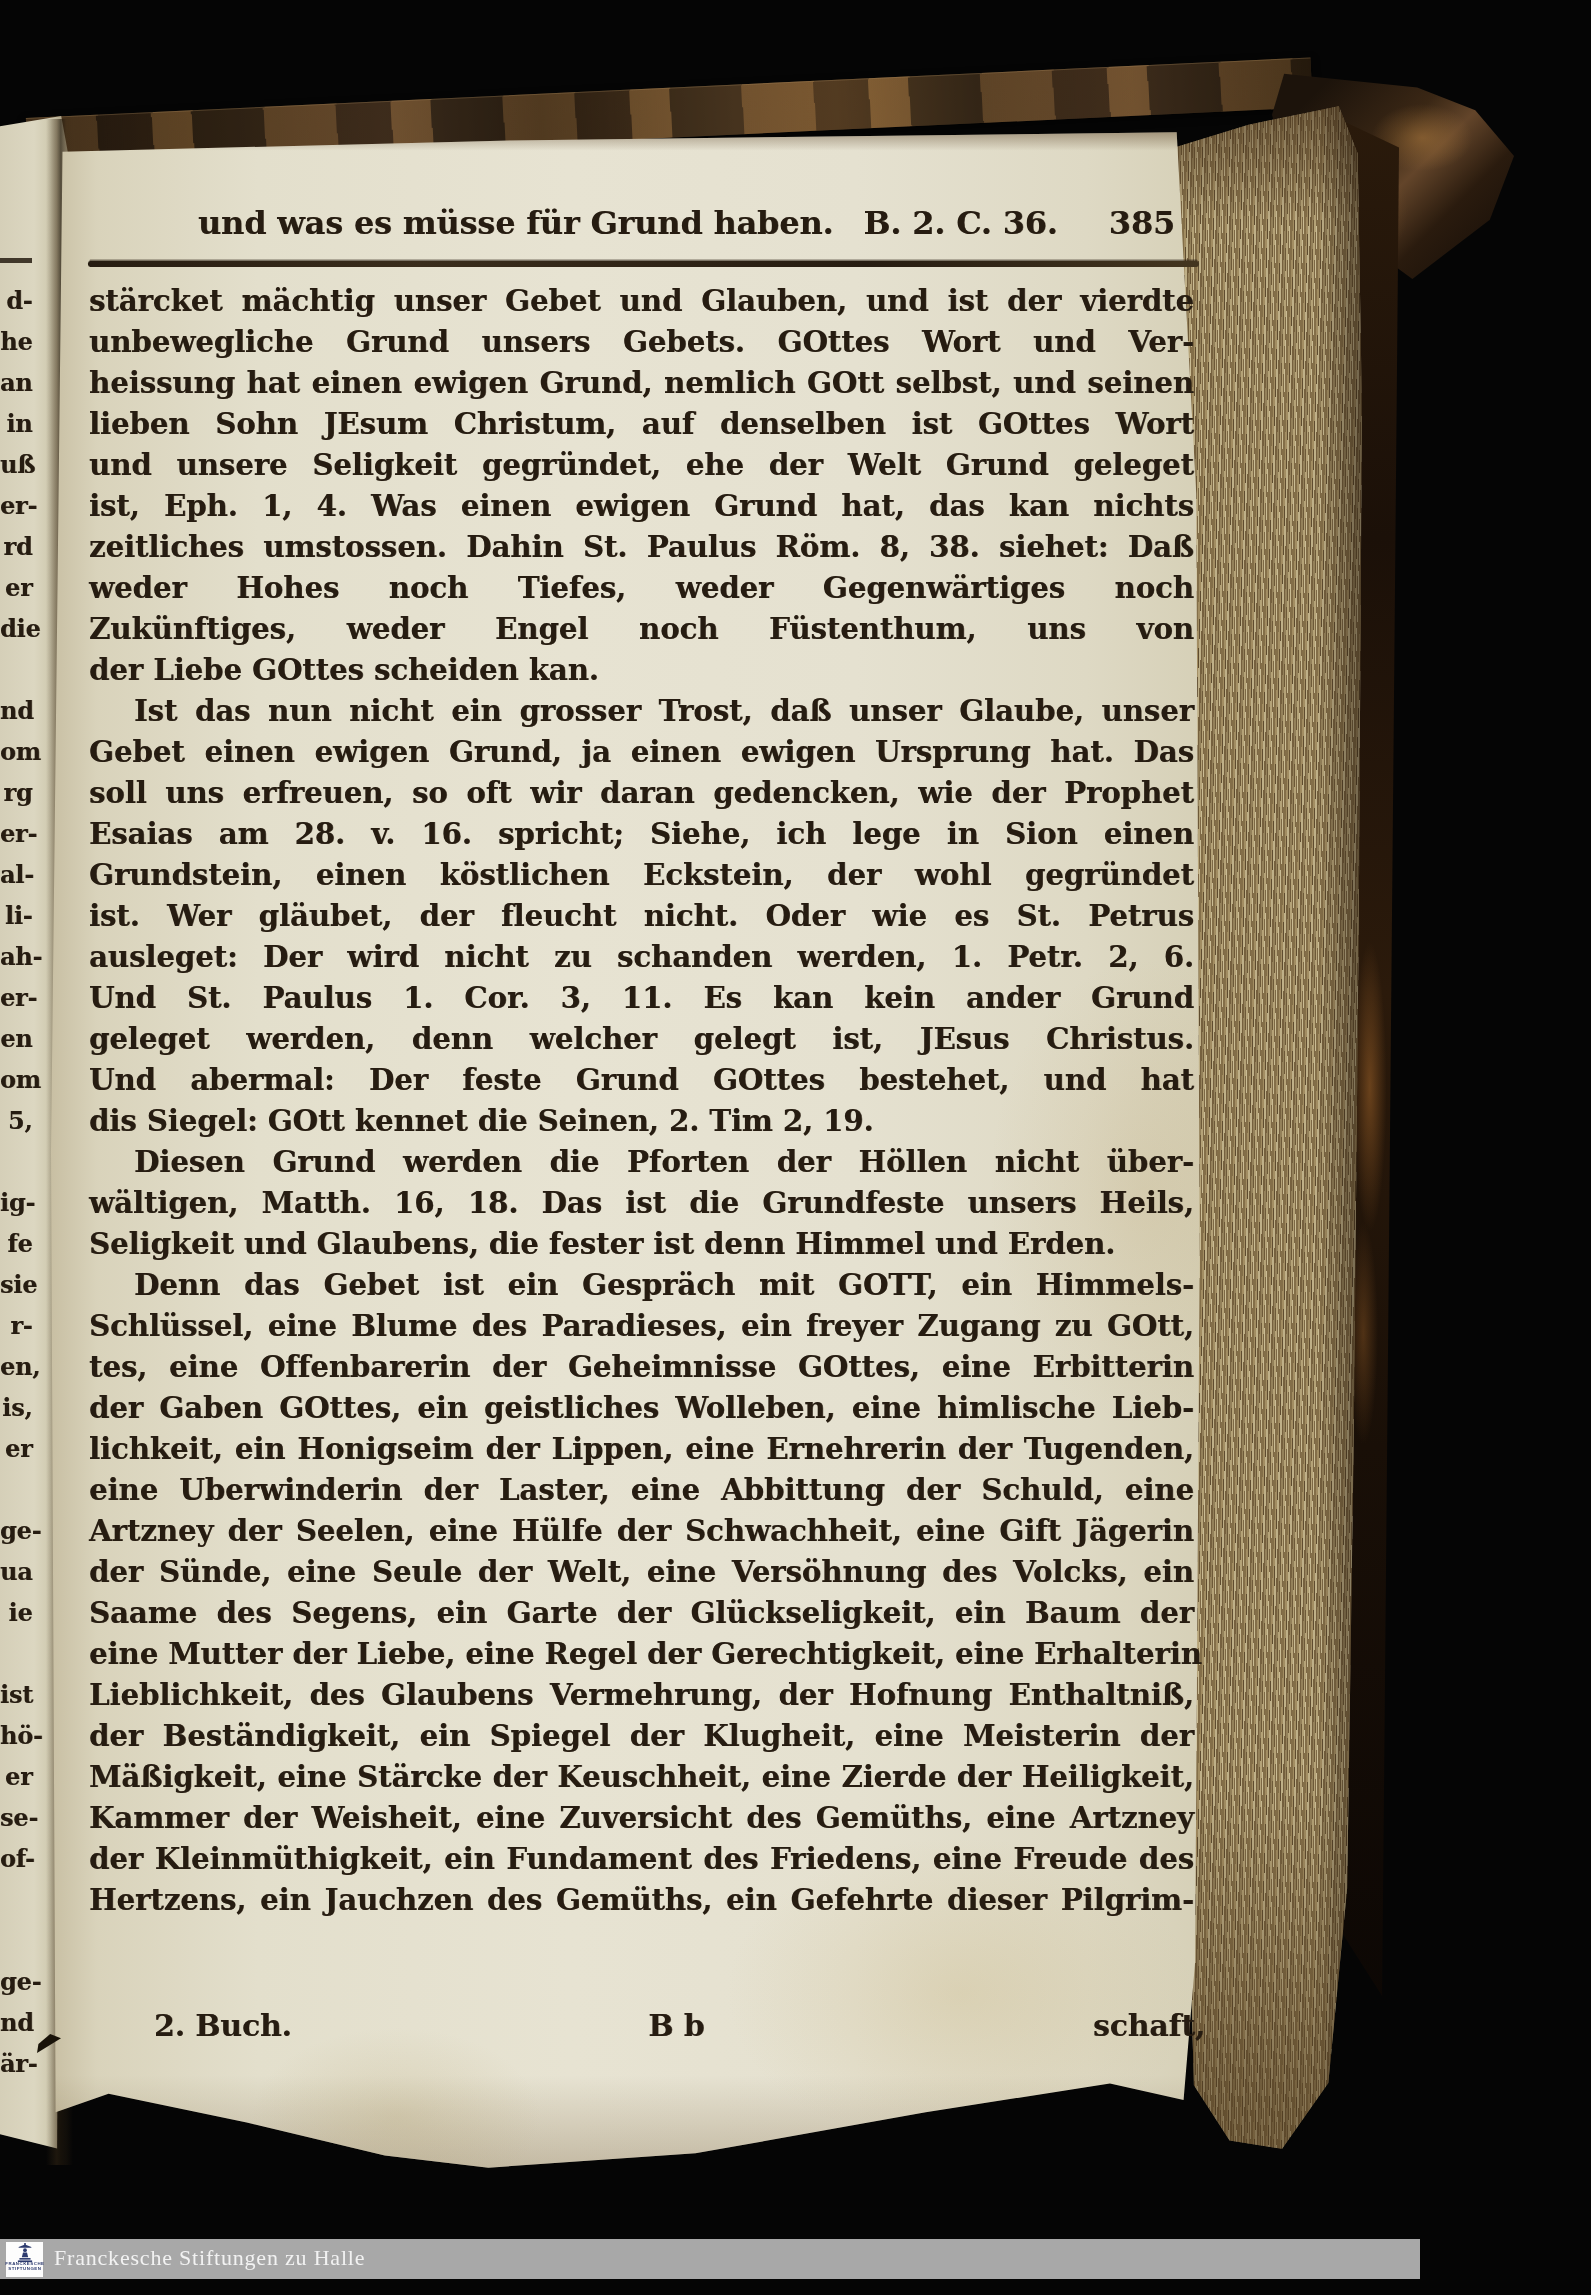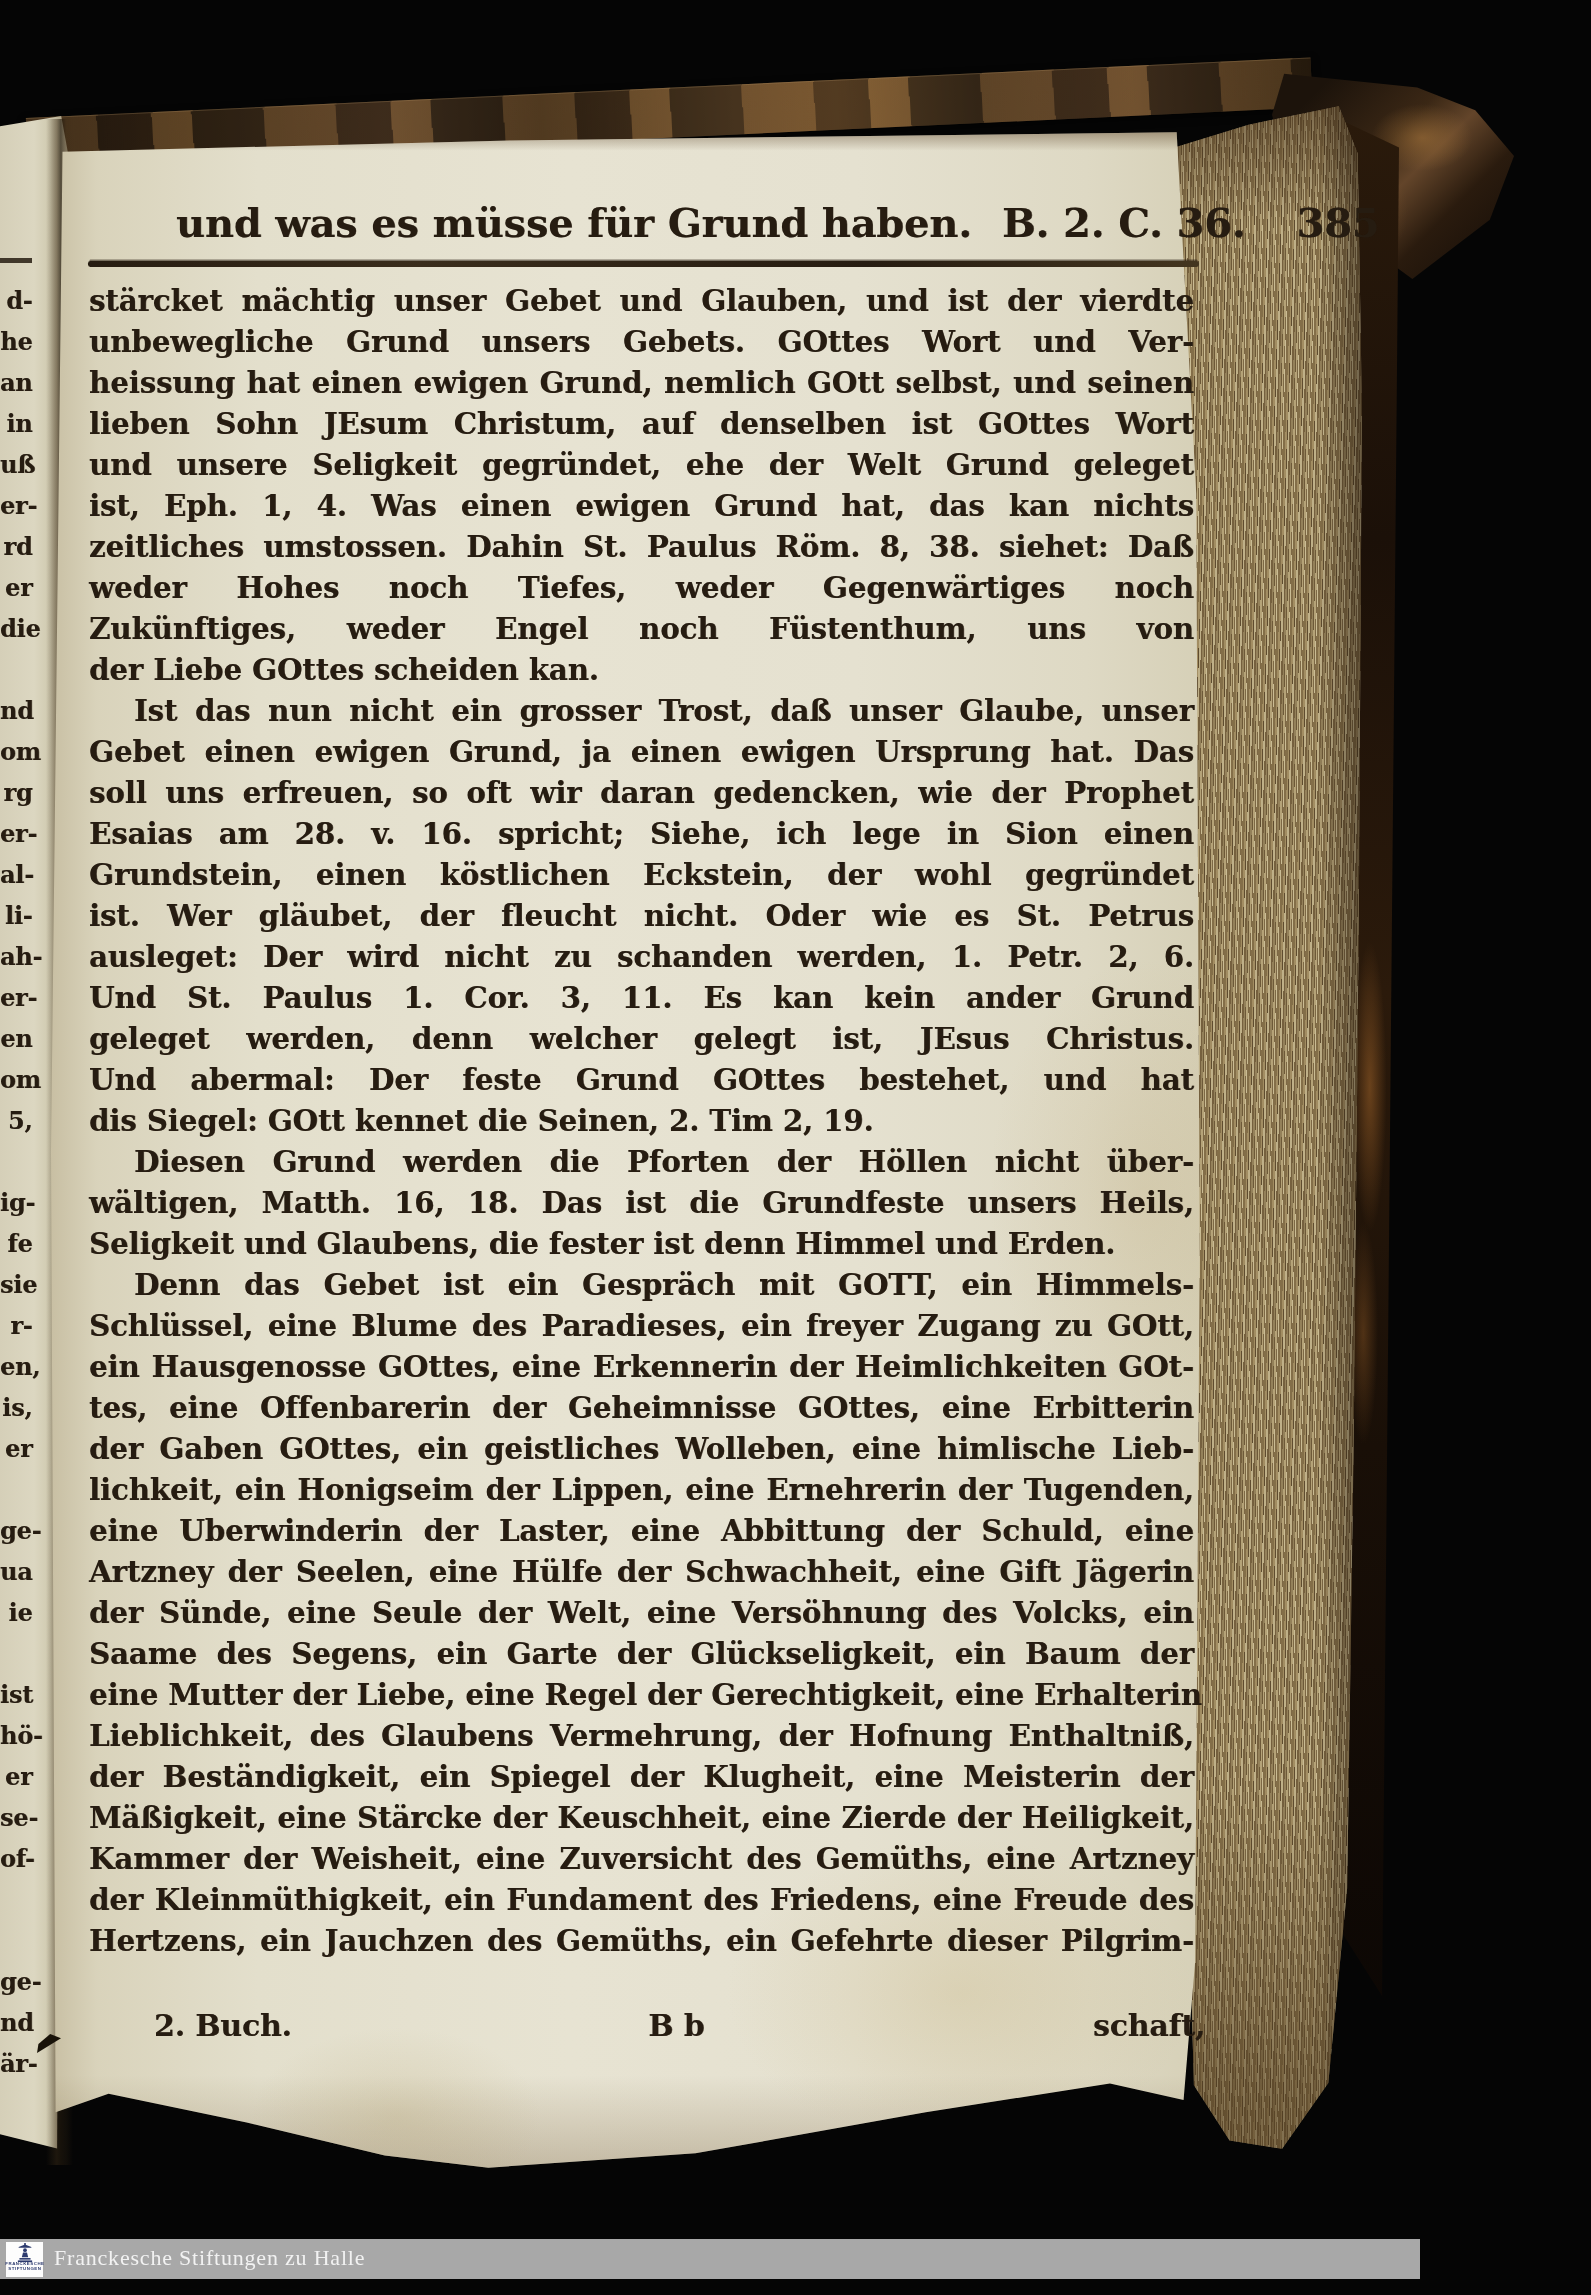--- a/index.html
+++ b/index.html
@@ -77,23 +77,23 @@
   }
   .ink-blot{
     position:absolute;left:37px;top:2034px;width:24px;height:19px;
     clip-path:polygon(0 100%,100% 22%,55% 0,6% 52%);
     background:#191309;
   }
   
   .print{color:var(--ink,#261c11);font-weight:700;letter-spacing:-0.2px;
          text-shadow:0.4px 0.4px 0.5px rgba(40,28,15,.55);}
   .header-row{
-    position:absolute;left:82px;top:199px;width:1105px;height:48px;
+    position:absolute;left:104px;top:199px;width:1105px;height:48px;
     display:flex;align-items:center;
-    font-size:40px;line-height:48px;white-space:nowrap;
+    font-size:32px;line-height:48px;white-space:nowrap;
   }
   .header-row .h-title{margin-left:94px;}
   .header-row .h-ref{margin-left:30px;}
   .header-row .h-page{margin-left:51px;}
   .head-rule{
     position:absolute;left:88px;top:261px;width:1111px;height:5.6px;
     background:linear-gradient(90deg, var(--ink,#261c11) 0%, #3a2d1c 30%, var(--ink,#261c11) 70%, #43351f 100%);
     border-radius:2.4px;
     box-shadow:0 -3.2px 0 -1.6px rgba(38,28,17,.55);
   }
@@ -229,21 +229,20 @@
       <div class="tline">ausleget: Der wird nicht zu schanden werden, 1. Petr. 2, 6.</div>
       <div class="tline">Und St. Paulus 1. Cor. 3, 11.   Es kan kein ander Grund</div>
       <div class="tline">geleget werden, denn welcher gelegt ist, JEsus Christus.</div>
       <div class="tline">Und abermal:   Der feste Grund GOttes bestehet, und hat</div>
       <div class="tline nojust">dis Siegel: GOtt kennet die Seinen, 2. Tim 2, 19.</div>
       <div class="tline indent">Diesen Grund werden die Pforten der Höllen nicht über-</div>
       <div class="tline">wältigen, Matth. 16, 18.   Das ist die Grundfeste unsers Heils,</div>
       <div class="tline nojust">Seligkeit und Glaubens, die fester ist denn Himmel und Erden.</div>
       <div class="tline indent">Denn das Gebet ist ein Gespräch mit GOTT, ein Himmels-</div>
       <div class="tline">Schlüssel, eine Blume des Paradieses, ein freyer Zugang zu GOtt,</div>
-      <div class="tline">ein Hausgenosse GOttes, eine Erkennerin der Heimlichkeiten GOt-</div>
       <div class="tline">tes, eine Offenbarerin der Geheimnisse GOttes, eine Erbitterin</div>
       <div class="tline">der Gaben GOttes, ein geistliches Wolleben, eine himlische Lieb-</div>
       <div class="tline">lichkeit, ein Honigseim der Lippen, eine Ernehrerin der Tugenden,</div>
       <div class="tline">eine Uberwinderin der Laster, eine Abbittung der Schuld, eine</div>
       <div class="tline">Artzney der Seelen, eine Hülfe der Schwachheit, eine Gift Jägerin</div>
       <div class="tline">der Sünde, eine Seule der Welt, eine Versöhnung des Volcks, ein</div>
       <div class="tline">Saame des Segens, ein Garte der Glückseligkeit, ein Baum der</div>
       <div class="tline">eine Mutter der Liebe, eine Regel der Gerechtigkeit, eine Erhalterin</div>
       <div class="tline">Lieblichkeit, des Glaubens Vermehrung, der Hofnung Enthaltniß,</div>
       <div class="tline">der Beständigkeit, ein Spiegel der Klugheit, eine Meisterin der</div>

